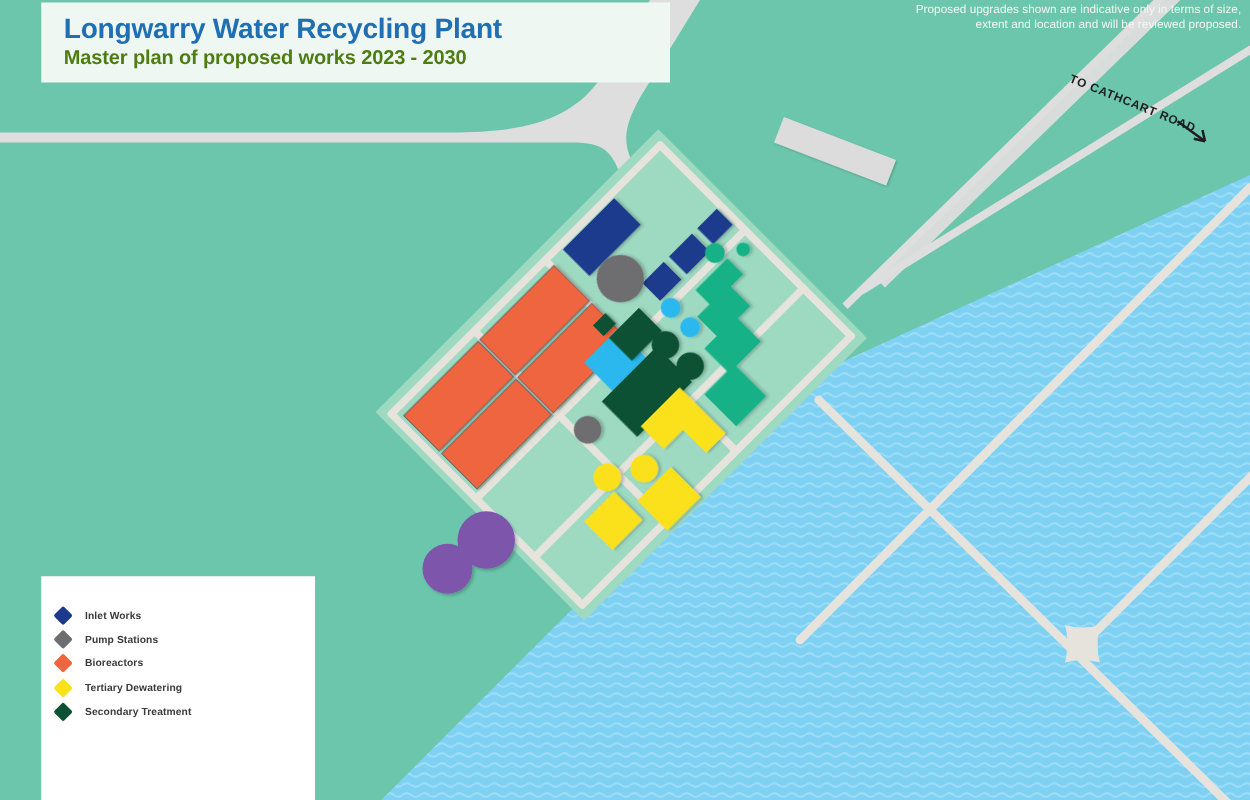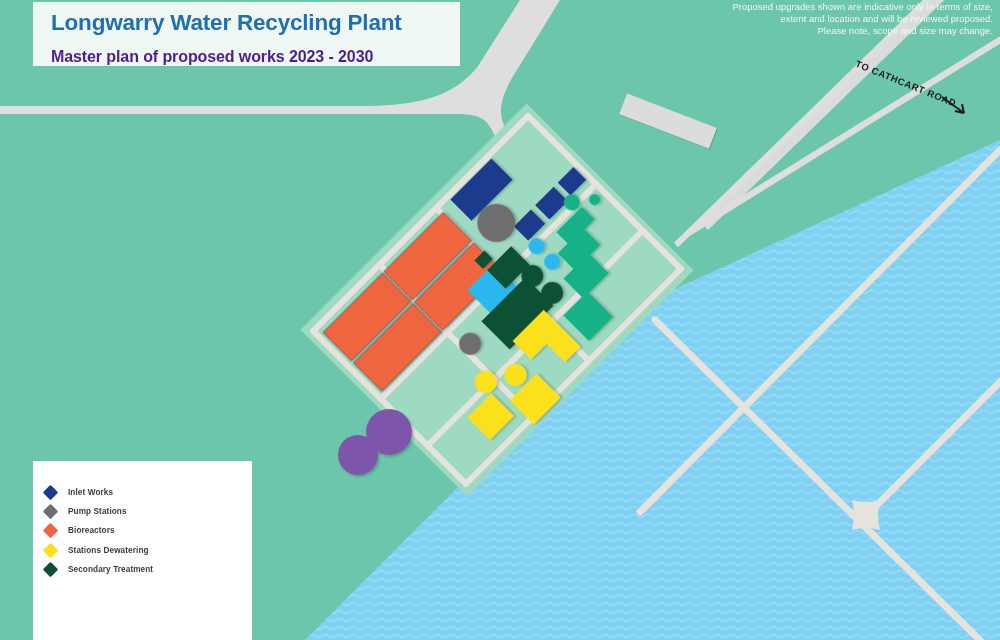--- a/index.html
+++ b/index.html
@@ -17,43 +17,43 @@
     background: #6cc6ab;
     user-select: none;
   }
   .layer { position: absolute; top: 0; left: 0; width: 1000px; height: 640px; }
 
   
   #title-card {
     position: absolute;
     left: 33px;
     top: 2px;
-    width: 427px;
+    width: 503px;
     height: 64px;
     background: #eef7f2;
     box-sizing: border-box;
     padding: 8px 0 0 18px;
     z-index: 40;
   }
   #title-main {
     color: #1f6fb2;
     font-size: 22.5px;
     font-weight: bold;
     letter-spacing: -0.2px;
     line-height: 26px;
     white-space: nowrap;
   }
   #title-sub {
-    color: #4c1d95;
+    color: #4d7c0f;
     font-size: 16px;
     font-weight: bold;
     letter-spacing: -0.1px;
     line-height: 20px;
     white-space: nowrap;
-    margin-top: 11px;
+    margin-top: 1px;
   }
 
   
   #disclaimer {
     position: absolute;
     left: 678px;
     top: 1px;
     width: 315px;
     z-index: 40;
     color: #f2f7f4;
@@ -260,41 +260,40 @@
   </svg>
 
   <div id="title-card">
     <div id="title-main">Longwarry Water Recycling Plant</div>
     <div id="title-sub">Master plan of proposed works 2023 - 2030</div>
   </div>
 
   <div id="disclaimer">
     <div>Proposed upgrades shown are indicative only in terms of size,</div>
     <div>extent and location and will be reviewed proposed.</div>
-    <div>Please note, scope and size may change.</div>
   </div>
 
   <div id="road-label">TO CATHCART ROAD</div>
 
   <div id="legend">
     <div class="legend-row">
       <span class="legend-diamond" style="background: rgb(27, 58, 140);"></span>
       <span class="legend-label">Inlet Works</span>
     </div>
     <div class="legend-row">
       <span class="legend-diamond" style="background: rgb(110, 110, 112);"></span>
       <span class="legend-label">Pump Stations</span>
     </div>
     <div class="legend-row">
       <span class="legend-diamond" style="background: rgb(239, 101, 63);"></span>
       <span class="legend-label">Bioreactors</span>
     </div>
     <div class="legend-row">
       <span class="legend-diamond" style="background: rgb(251, 225, 27);"></span>
-      <span class="legend-label">Stations Dewatering</span>
+      <span class="legend-label">Tertiary Dewatering</span>
     </div>
     <div class="legend-row">
       <span class="legend-diamond" style="background: rgb(12, 81, 53);"></span>
       <span class="legend-label">Secondary Treatment</span>
     </div>
   </div>
 
 </div>
 
 </body></html>

